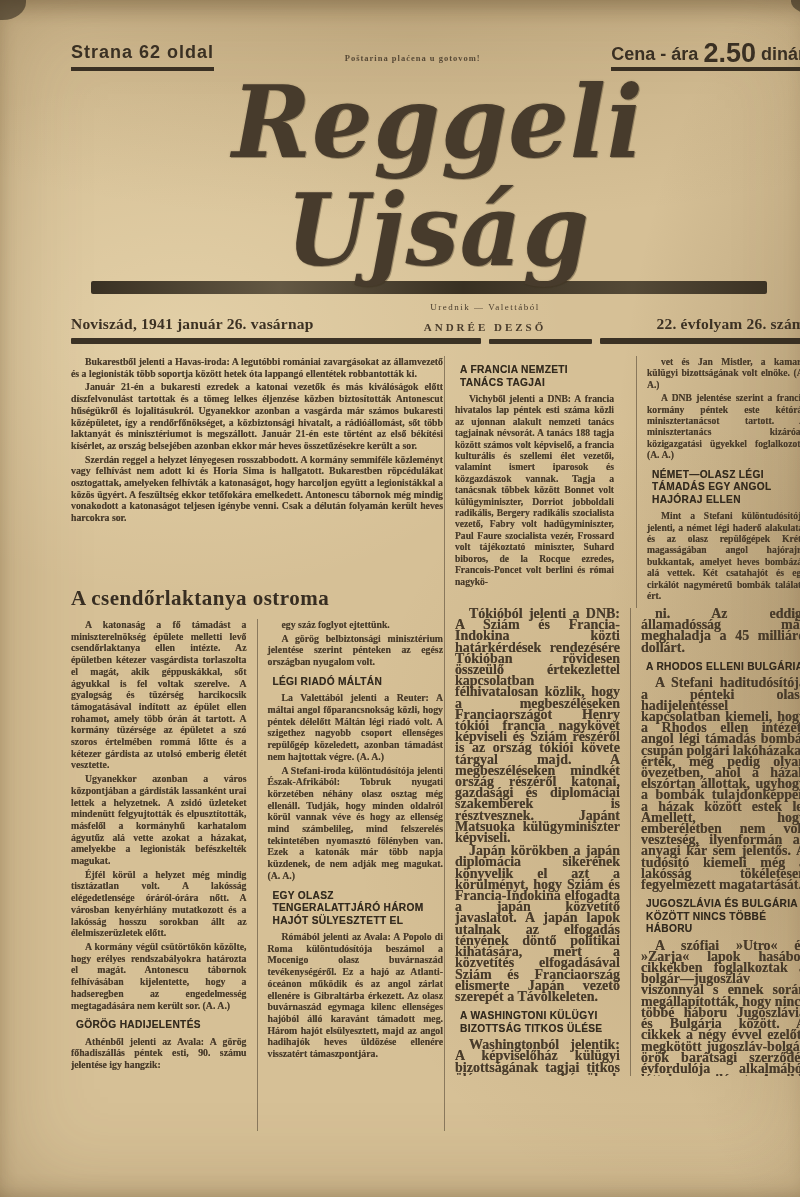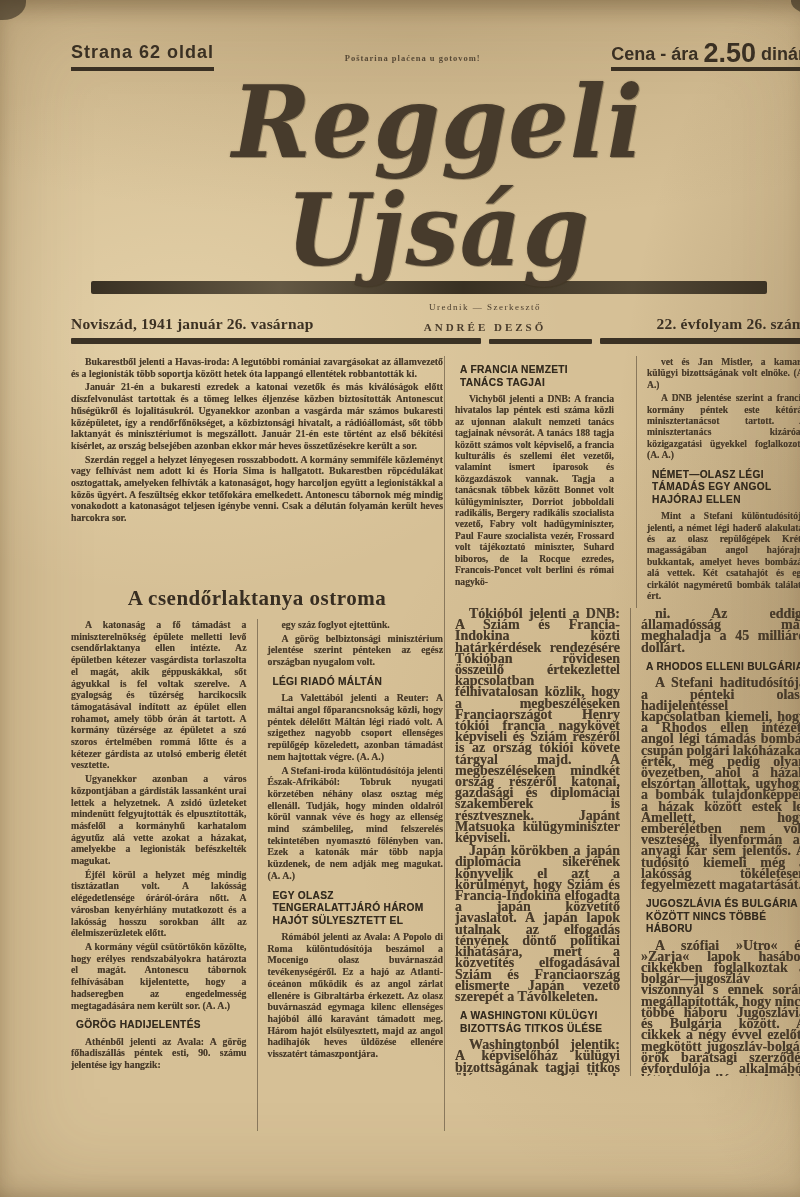--- a/index.html
+++ b/index.html
@@ -61,21 +61,21 @@
 
   
   .body-row{display:flex;margin-top:12px;}
   .half-left{width:372px;flex:none;}
   .half-right{width:351px;flex:none;border-left:1px solid rgba(62,50,36,.5);padding-left:10px;margin-left:1px;}
 
   .lead{height:224px;overflow:hidden;}
   .lead p,.col p{margin:0 0 2px 0;text-align:justify;text-indent:14px;
     font-size:9.8px;line-height:11.7px;font-weight:bold;color:#483b2b;
     text-shadow:0 0 .5px rgba(62,48,28,.55);}
-  .sect-title-left{font-weight:bold;font-size:21px;text-align:center;color:#382e22;margin:6px 0 8px 0;letter-spacing:.5px;}
+  .sect-title-left{font-weight:bold;font-size:21px;text-align:left;color:#382e22;margin:6px 0 8px 0;letter-spacing:.5px;}
   .sect-title-right{font-family:"Liberation Sans",sans-serif;font-weight:bold;font-size:21px;text-align:center;color:#382e22;
     border-top:3px solid rgba(50,41,29,.85);padding-top:7px;margin:4px 0 8px 0;letter-spacing:.5px;}
 
   .two-col{display:flex;}
   .two-col .col{flex:1;min-width:0;}
   .two-col .col + .col{border-left:1px solid rgba(62,50,36,.5);padding-left:10px;margin-left:10px;}
 
   .col .col-h{font-family:"Liberation Sans",sans-serif;font-weight:bold;font-size:10.2px;line-height:12.5px;
     color:#332a1e;letter-spacing:.3px;margin:8px 0 4px 5px;text-shadow:0 0 .5px rgba(50,40,24,.5);}
 
@@ -105,21 +105,21 @@
     </div>
 
     <div class="masthead">
       <div class="masthead-title">Reggeli Ujság</div>
       <div class="masthead-bar"></div>
     </div>
 
     <div class="dateline">
       <div class="dl-left">Noviszád, 1941 január 26. vasárnap</div>
       <div class="dl-center">
-        <div class="lbl">Urednik — Szerkesztő</div>
+        <div class="lbl">Urednik — Valettából</div>
         <div class="name">ANDRÉE DEZSŐ</div>
       </div>
       <div class="dl-right">22. évfolyam 26. szám</div>
     </div>
     <div class="dateline-rule">
       <div class="seg seg1"></div>
       <div class="seg seg2"></div>
       <div class="seg seg3"></div>
     </div>
 

